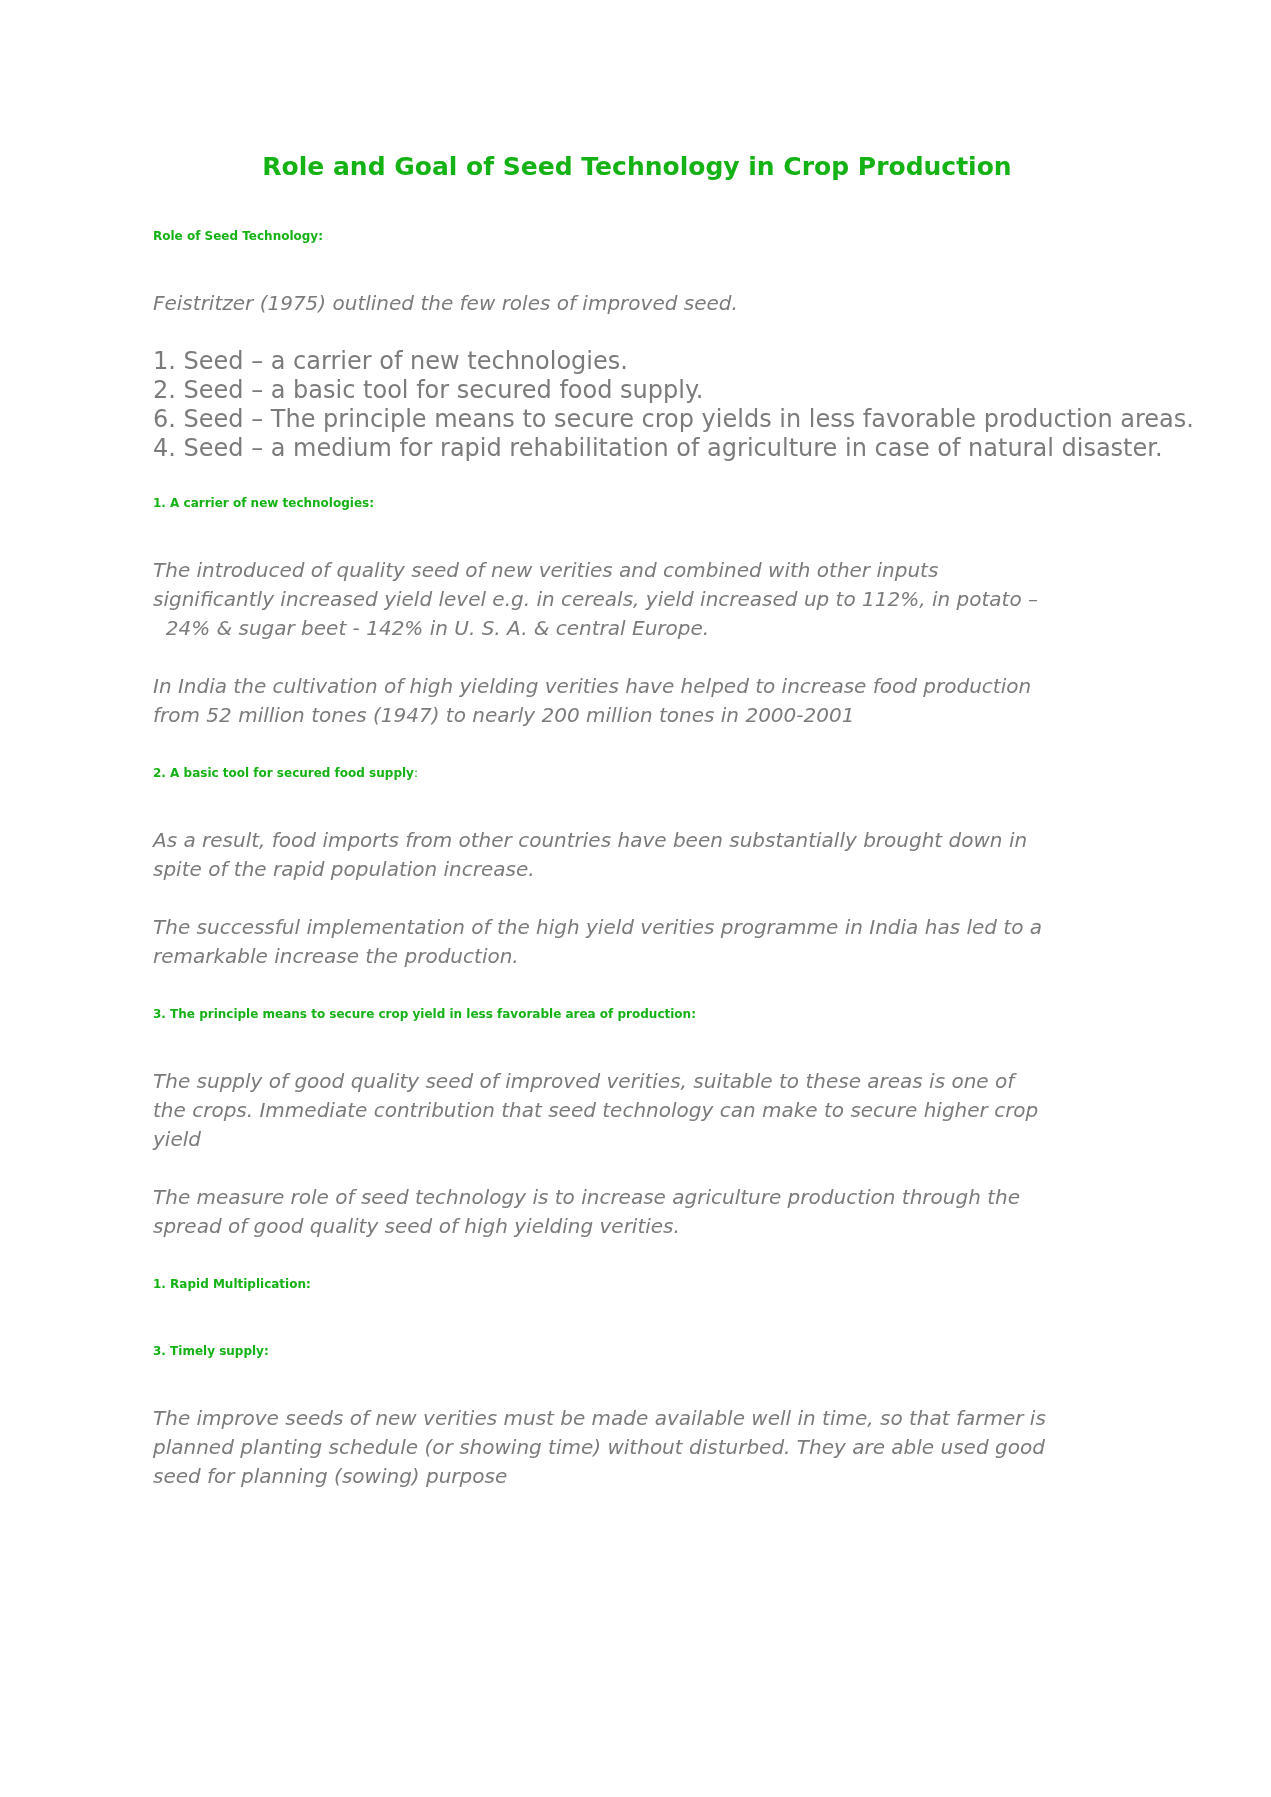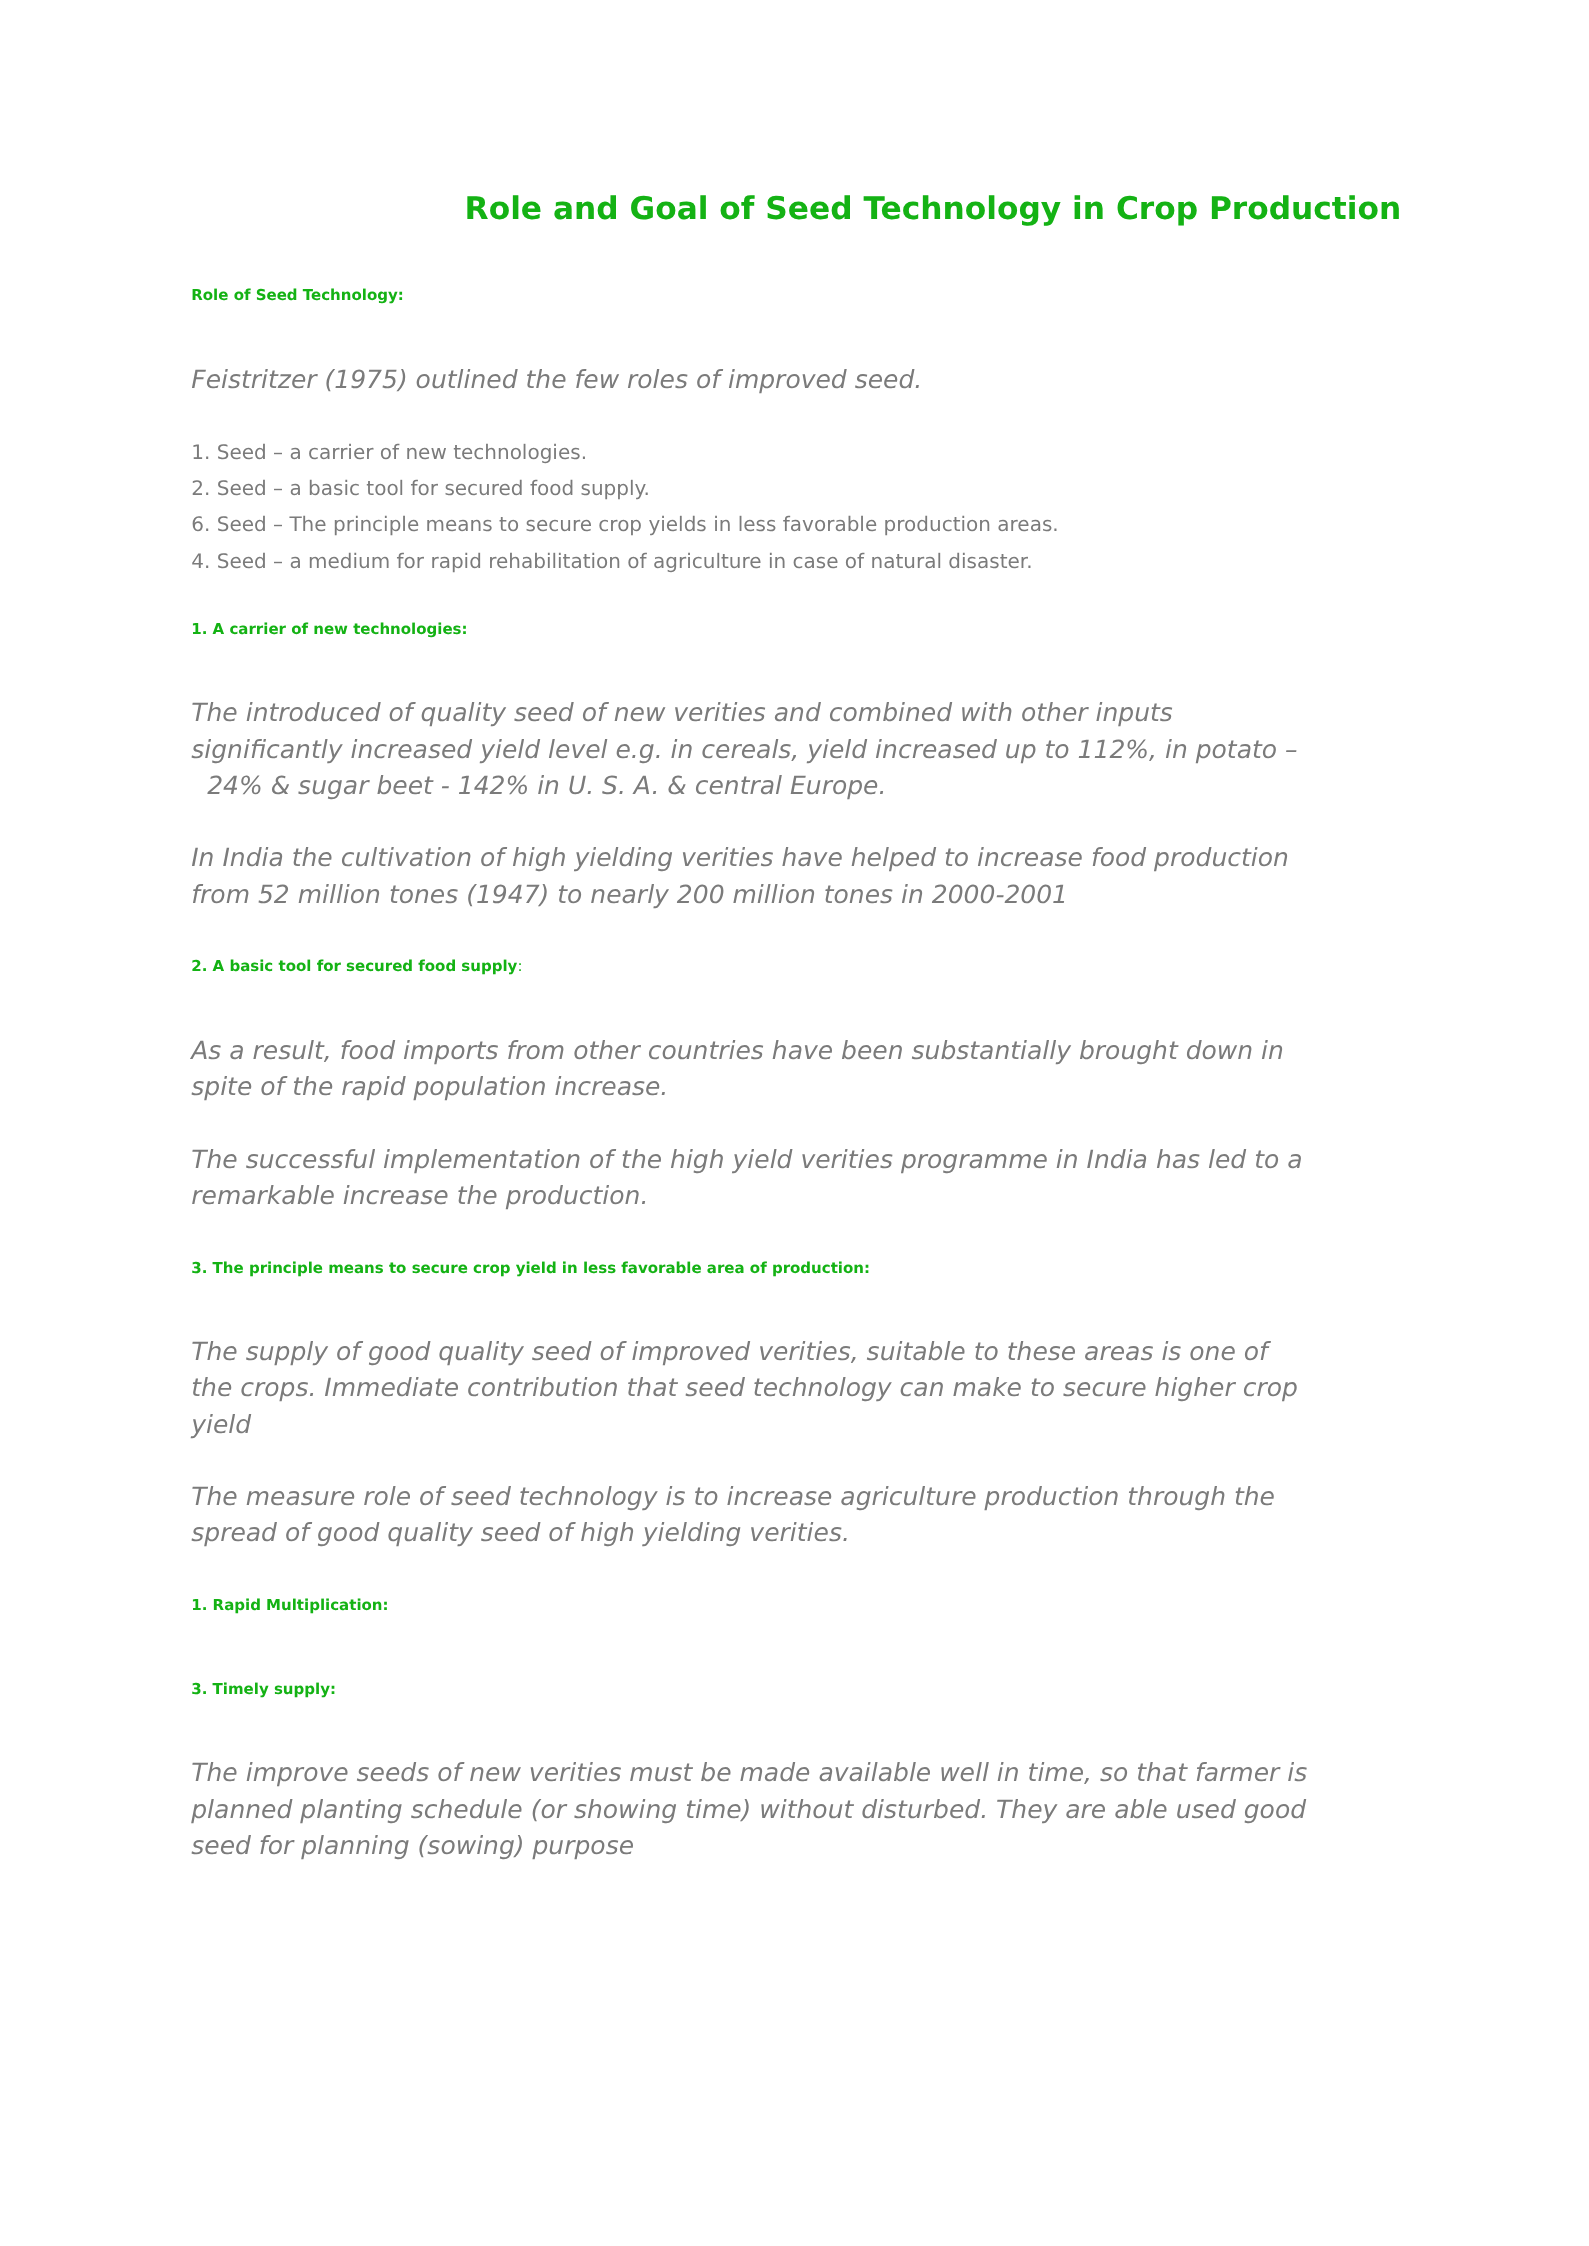--- a/index.html
+++ b/index.html
@@ -16,21 +16,21 @@
     padding: 150px 150px 0 153px;
     font-family: "DejaVu Sans", "Liberation Sans", sans-serif;
     overflow: hidden;
   }
   .doc-title {
     margin: 0 0 38px 0;
     color: var(--green);
     font-size: 25px;
     font-weight: bold;
     line-height: 34px;
-    text-align: right;
+    text-align: center;
     white-space: pre;
   }
   .sec-heading {
     margin: 0 0 38px 0;
     color: var(--green);
     font-size: 12px;
     font-weight: bold;
     line-height: 29px;
     white-space: pre;
   }
@@ -44,21 +44,21 @@
     font-weight: normal;
     line-height: 29px;
     white-space: pre-wrap;
     font-style: italic;
   }
   .roles-list {
     margin: 0 0 26px 0;
   }
   .list-line {
     color: var(--gray);
-    font-size: 16px;
+    font-size: 24px;
     line-height: 29px;
     white-space: pre;
   }
 </style>
 </head>
 <body>
 
 <div class="page">
 
   <h1 class="doc-title">Role and Goal of Seed Technology in Crop Production</h1>

